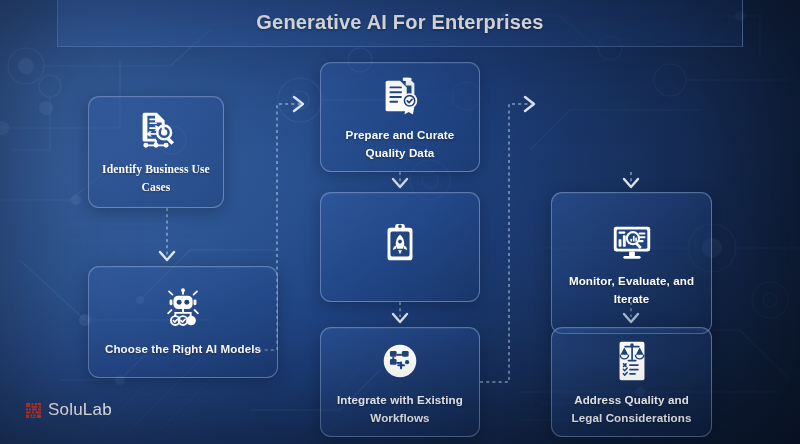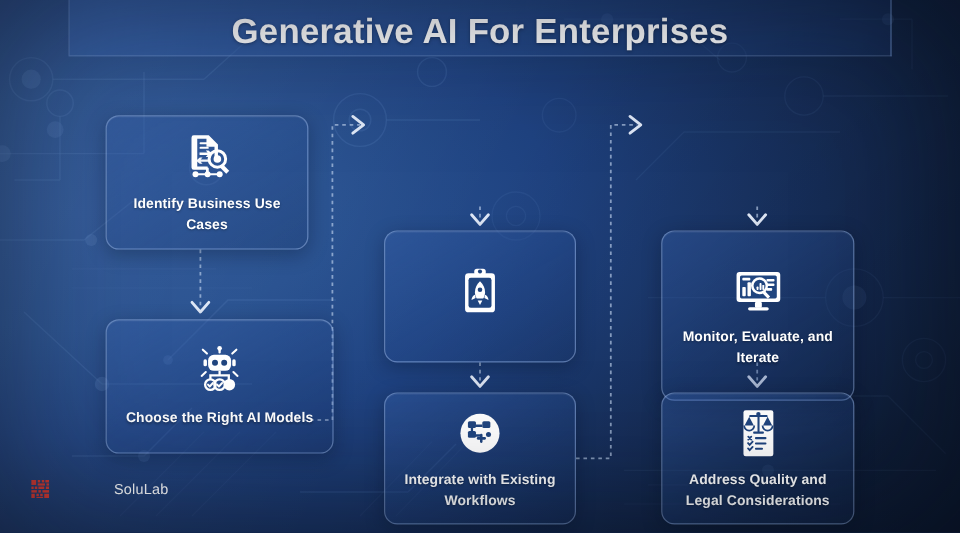--- a/index.html
+++ b/index.html
@@ -26,21 +26,21 @@
     background:linear-gradient(100deg, rgba(60,105,180,.55) 0%, rgba(48,92,166,.42) 45%, rgba(28,58,116,.30) 100%);
     border-right:1px solid rgba(190,215,255,.30);
     border-bottom:1px solid rgba(190,215,255,.22);
     box-sizing:border-box;
   }
   .header-band:before{
     content:"";position:absolute;left:0;top:0;bottom:0;width:1px;background:rgba(190,215,255,.22);
   }
   .title{
     position:absolute;left:0;right:0;top:11px;text-align:center;
-    color:#ffffff;font-size:29px;font-weight:bold;letter-spacing:.2px;
+    color:#ffffff;font-size:20px;font-weight:bold;letter-spacing:.2px;
     text-shadow:0 1px 3px rgba(0,0,0,.35);
   }
 
   
   .wires{position:absolute;inset:0;pointer-events:none;}
 
   
   .card{
     position:absolute;box-sizing:border-box;
     border:1px solid rgba(176,203,245,.42);
@@ -51,35 +51,35 @@
   }
   .card .ico{width:46px;height:46px;display:block;margin-bottom:7px;}
   .card .ico svg{display:block;width:46px;height:46px;}
   .card .lbl{
     color:#ffffff;font-size:11.6px;font-weight:bold;line-height:1.55;
     text-align:center;padding:0 12px;letter-spacing:.1px;
     text-shadow:0 1px 2px rgba(0,0,0,.32);
   }
 
   
-  #card-1{left:88px;top:96px;width:169px;height:112px;}
+  #card-1{left:88px;top:96px;width:136px;height:112px;font-family:Liberation Serif, serif;}
   #card-2{left:88px;top:266px;width:190px;height:112px;}
   
   #card-3{left:320px;top:62px;width:160px;height:110px;}
   #card-4{left:320px;top:192px;width:160px;height:110px;}
   #card-5{left:320px;top:327px;width:160px;height:110px;}
   
   #card-6{left:551px;top:62px;width:161px;height:110px;}
   #card-7{left:551px;top:192px;width:161px;height:142px;}
   #card-8{left:551px;top:327px;width:161px;height:110px;}
 
   
   .brand{position:absolute;left:26px;top:400px;display:flex;align-items:center;gap:7px;}
   .brand .mark{width:15px;height:15px;display:block;}
-  .brand .name{color:#ffffff;font-size:12px;letter-spacing:.2px;margin-left:47px;}
+  .brand .name{color:#ffffff;font-size:17px;letter-spacing:.2px;}
 </style>
 </head>
 <body>
 
 <div id="stage">
 
   <svg class="bg-circuit" viewBox="0 0 800 444" preserveAspectRatio="none">
     <g stroke="#6f9ad8" stroke-opacity="0.30" fill="none" stroke-width="1.2">
       <path d="M-10 128 H60 M60 128 L120 128 M120 128 V60"></path>
       <circle cx="2" cy="128" r="7" fill="#6f9ad8" fill-opacity=".35" stroke="none"></circle>
@@ -219,20 +219,38 @@
         <circle cx="16" cy="35" r="4.6" fill="none" stroke="#ffffff" stroke-width="2"></circle>
         <path d="M13.9 35l1.5 1.6 2.8-3" stroke="#ffffff" stroke-width="1.7" fill="none" stroke-linecap="round" stroke-linejoin="round"></path>
         <circle cx="24" cy="35" r="4.6" fill="none" stroke="#ffffff" stroke-width="2"></circle>
         <path d="M21.9 35l1.5 1.6 2.8-3" stroke="#ffffff" stroke-width="1.7" fill="none" stroke-linecap="round" stroke-linejoin="round"></path>
         <circle cx="32.5" cy="35" r="5"></circle>
       </svg>
     </span>
     <span class="lbl">Choose the Right AI Models</span>
   </div>
 
+  <div class="card" id="card-3">
+    <span class="ico">
+      <svg viewBox="0 0 48 48" fill="#ffffff">
+        <path d="M27 5h6l6 6v15h-3V13h-6V8h-3z" opacity=".95"></path>
+        <rect x="27" y="5" width="9" height="3" rx="1.2"></rect>
+        <path d="M11 8h13l7 7v23a2 2 0 0 1-2 2H11a2 2 0 0 1-2-2V10a2 2 0 0 1 2-2z"></path>
+        <rect x="13" y="14" width="13" height="2" rx="1" fill="#20457f"></rect>
+        <rect x="13" y="19" width="13" height="2" rx="1" fill="#20457f"></rect>
+        <rect x="13" y="24" width="13" height="2" rx="1" fill="#20457f"></rect>
+        <rect x="13" y="29" width="9" height="2" rx="1" fill="#20457f"></rect>
+        <circle cx="34" cy="29" r="8"></circle>
+        <circle cx="34" cy="29" r="5.4" fill="none" stroke="#20457f" stroke-width="1.6"></circle>
+        <path d="M31.6 29l1.8 1.9 3.2-3.4" stroke="#20457f" stroke-width="1.8" fill="none" stroke-linecap="round" stroke-linejoin="round"></path>
+        <path d="M30.5 35.5L28.6 43l4.6-2.3 4.2 2.6 1.5-7.6z"></path>
+      </svg>
+    </span>
+    <span class="lbl">Prepare and Curate Quality Data</span>
+  </div>
 
   <div class="card" id="card-4">
     <span class="ico">
       <svg viewBox="0 0 48 48" fill="#ffffff">
         <rect x="11" y="7" width="26" height="34" rx="3"></rect>
         <rect x="14" y="11" width="20" height="26" rx="2" fill="#20457f"></rect>
         <rect x="19" y="3" width="10" height="6" rx="2.4"></rect>
         <circle cx="24" cy="5.5" r="1.8" fill="#20457f"></circle>
         <path d="M24 14c3 2.6 4.4 6.2 4.4 9.6 0 2.2-.6 4-1.6 5.4h-5.6c-1-1.4-1.6-3.2-1.6-5.4 0-3.4 1.4-7 4.4-9.6z"></path>
         <circle cx="24" cy="21.4" r="2" fill="#20457f"></circle>

